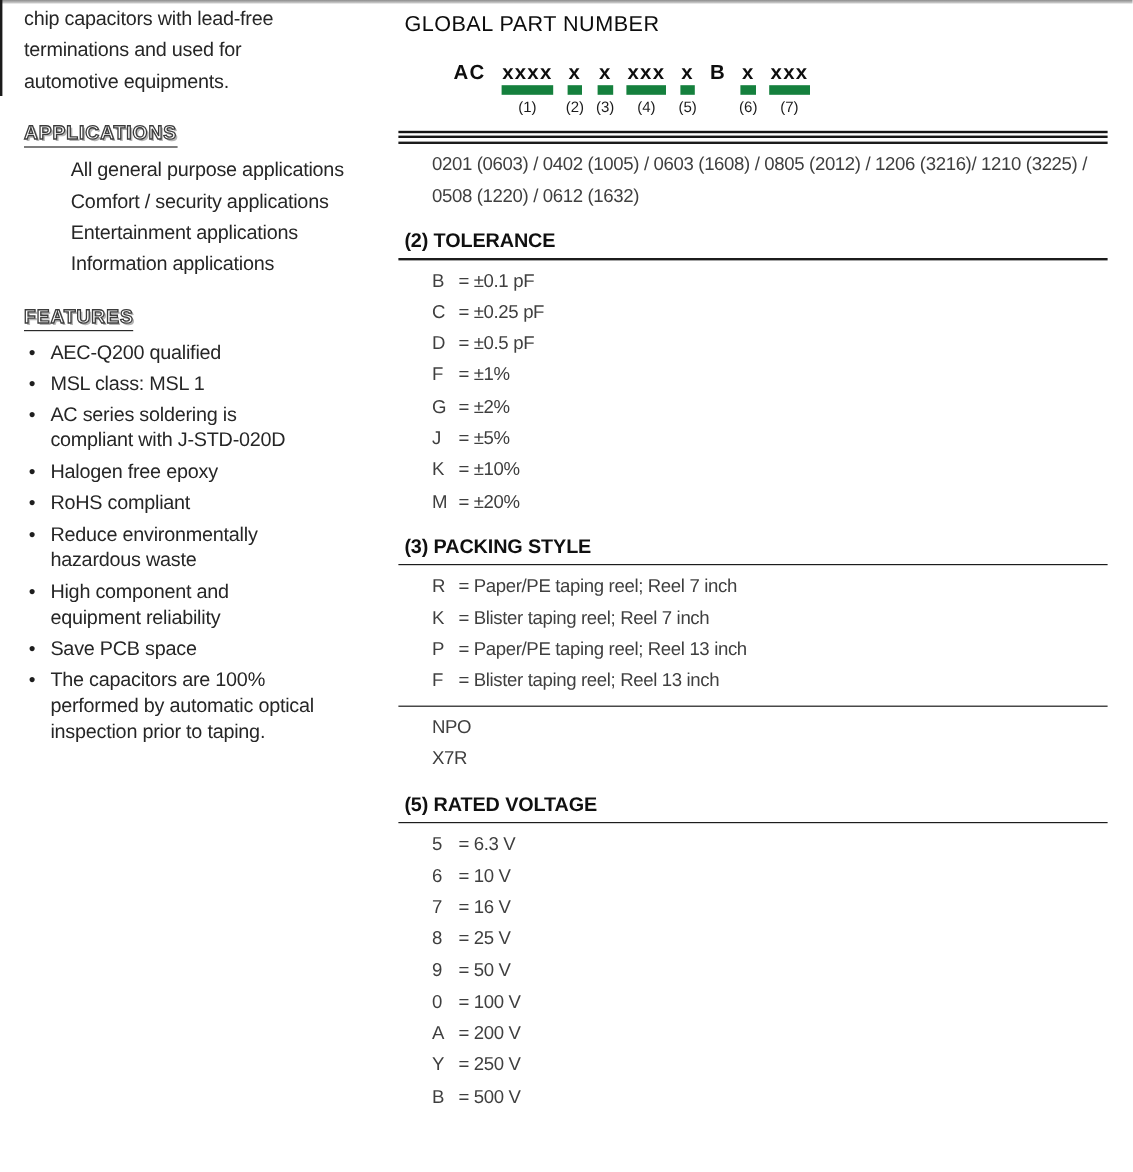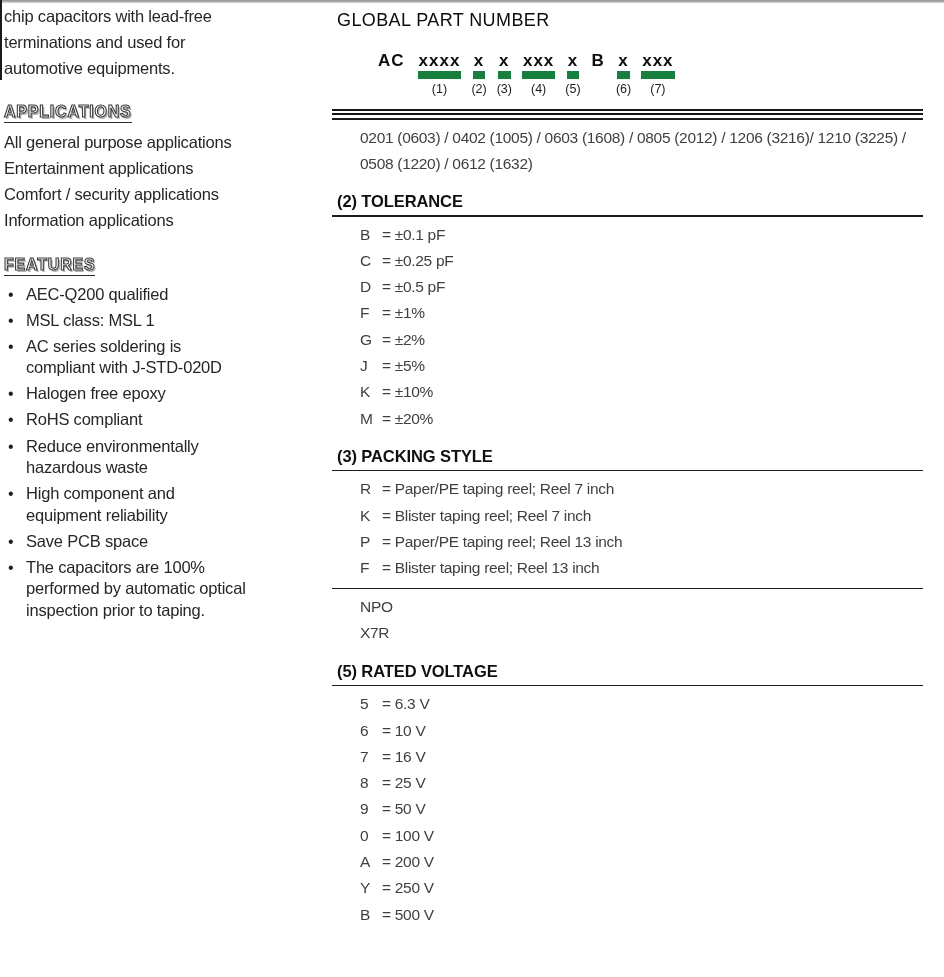--- a/index.html
+++ b/index.html
@@ -9,36 +9,36 @@
     background:#ffffff;
     overflow:hidden;
     font-family:"Liberation Sans", sans-serif;
     color:#2e2e2e;
   }
   .top-edge{position:absolute;top:0;left:0;width:944px;height:3px;
     background:linear-gradient(#8d8d8d,#d8d8d8);}
   .left-edge{position:absolute;top:0;left:0;width:2px;height:80px;background:#1b1b1b;}
 
   
-  .left-col{position:absolute;left:4px;top:4px;width:305px;}
+  .left-col{position:absolute;left:20px;top:4px;width:305px;}
   .intro{
     font-size:16.5px;line-height:25.8px;color:#262626;
     letter-spacing:-0.2px;white-space:pre;
   }
   .outline-heading{
     display:inline-block;
     margin-top:22px;
     font-size:16px;font-weight:700;letter-spacing:0.8px;
     color:#ffffff;
     -webkit-text-stroke:1.1px #3c3c3c;
     text-shadow:1.6px 1.6px 0 #b5b5b5;
     border-bottom:1.6px solid #2a2a2a;
     padding-bottom:1px;
   }
-  .plain-list{margin-top:7px;}
+  .plain-list{margin-top:7px;margin-left:39px;}
   .plain-list .app-item{
     font-size:16.5px;line-height:25.8px;color:#262626;letter-spacing:-0.2px;white-space:pre;
   }
   .bullet-list{margin-top:8px;}
   .feature-item{display:flex;align-items:flex-start;margin-bottom:4.6px;}
   .bullet-dot{
     width:22px;flex:0 0 22px;font-size:16px;line-height:21.5px;color:#1e1e1e;
     padding-left:4px;box-sizing:border-box;
   }
   .feature-text{
@@ -86,22 +86,22 @@
   <div class="left-edge"></div>
 
   <div class="left-col">
     <div class="intro">chip capacitors with lead-free
 terminations and used for
 automotive equipments.</div>
 
     <div class="outline-heading">APPLICATIONS</div>
     <div class="plain-list">
         <div class="app-item">All general purpose applications</div>
+        <div class="app-item">Comfort / security applications</div>
         <div class="app-item">Entertainment applications</div>
-        <div class="app-item">Comfort / security applications</div>
         <div class="app-item">Information applications</div>
       </div>
 
     <div class="outline-heading">FEATURES</div>
     <div class="bullet-list">
         <div class="feature-item">
           <span class="bullet-dot">•</span>
           <span class="feature-text">AEC-Q200 qualified</span>
         </div>
         <div class="feature-item">

